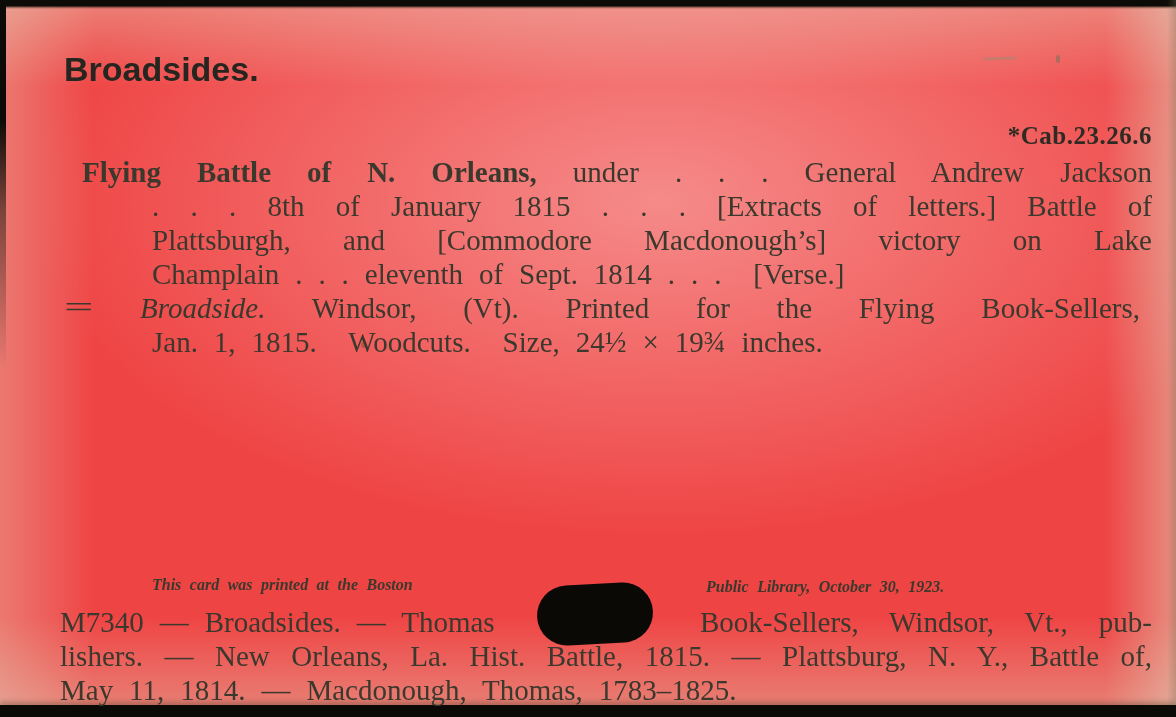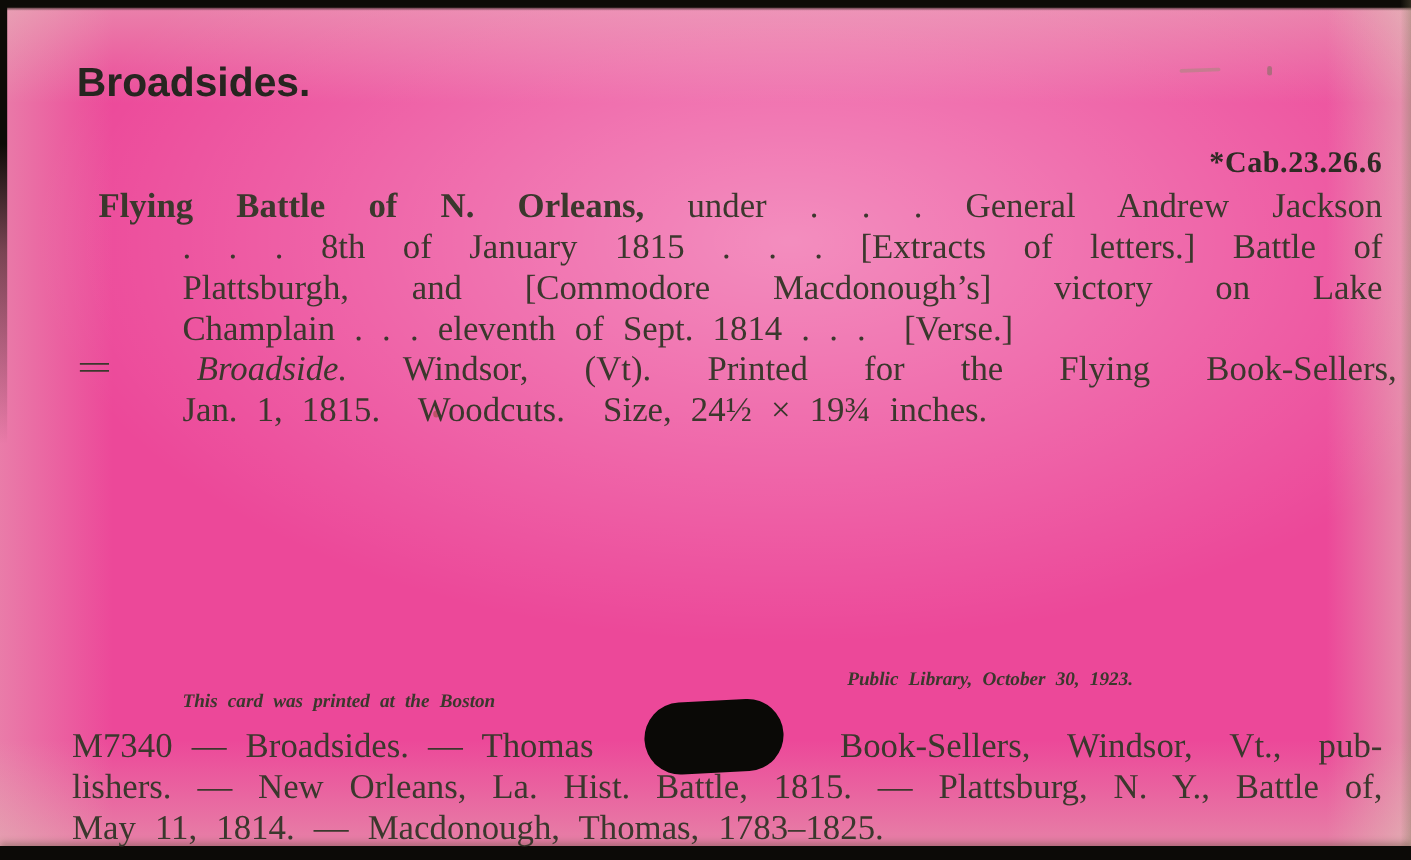--- a/index.html
+++ b/index.html
@@ -5,21 +5,21 @@
   html, body { margin: 0; padding: 0; }
   body {
     width: 1176px; height: 717px;
     overflow: hidden;
     font-family: "Liberation Serif", serif;
     background: #e9e4d0;
   }
   .card {
     position: relative;
     width: 1176px; height: 717px;
-    background: #ec4899;
+    background: #ef4444;
     overflow: hidden;
   }
   .vignette {
     position: absolute; inset: 0; pointer-events: none;
     background:
       radial-gradient(900px 480px at 56% 28%, rgba(255,255,251,0.38), rgba(255,255,251,0) 70%),
       linear-gradient(to bottom, rgba(231,224,200,0.40) 0%, rgba(231,224,200,0) 12%, rgba(231,224,200,0) 86%, rgba(222,214,188,0.45) 100%),
       linear-gradient(to right, rgba(228,221,198,0.35) 0%, rgba(228,221,198,0) 8%, rgba(228,221,198,0) 94%, rgba(222,214,188,0.5) 100%);
   }
   
@@ -51,29 +51,29 @@
   }
   .just { text-align: justify; text-align-last: justify; }
   .pre  { white-space: pre-wrap; word-spacing: 0.30em; }
   .b { font-weight: 700; }
   .i { font-style: italic; }
   .l1 { top: 156px; left: 82px;  width: 1070px; }
   .l2 { top: 190px; left: 152px; width: 1000px; }
   .l3 { top: 224px; left: 152px; width: 1000px; }
   .l4 { top: 258px; left: 152px; }
   .eq { top: 291px; left: 64px; display: inline-block; transform: scaleX(1.8); transform-origin: left center; }
-  .l5 { top: 292px; left: 164px; width: 1000px; }
+  .l5 { top: 292px; left: 140px; width: 1000px; }
   .l6 { top: 326px; left: 152px; }
   .note {
     position: absolute;
     font-size: 16px; font-weight: 700; font-style: italic;
     color: #3b382d; word-spacing: 0.28em; white-space: pre-wrap;
   }
   .note-left  { top: 576px; left: 152px; }
-  .note-right { top: 558px; left: 706px; }
+  .note-right { top: 578px; left: 706px; }
   .t1l { top: 606px; left: 60px; }
   .t1r { top: 606px; left: 700px; width: 452px; }
   .t2  { top: 640px; left: 60px; width: 1092px; }
   .t3  { top: 674px; left: 60px; }
   .blob {
     position: absolute; top: 584px; left: 537px;
     width: 116px; height: 60px;
     background: #0a0906; border-radius: 30px;
     transform: rotate(-3deg);
   }

